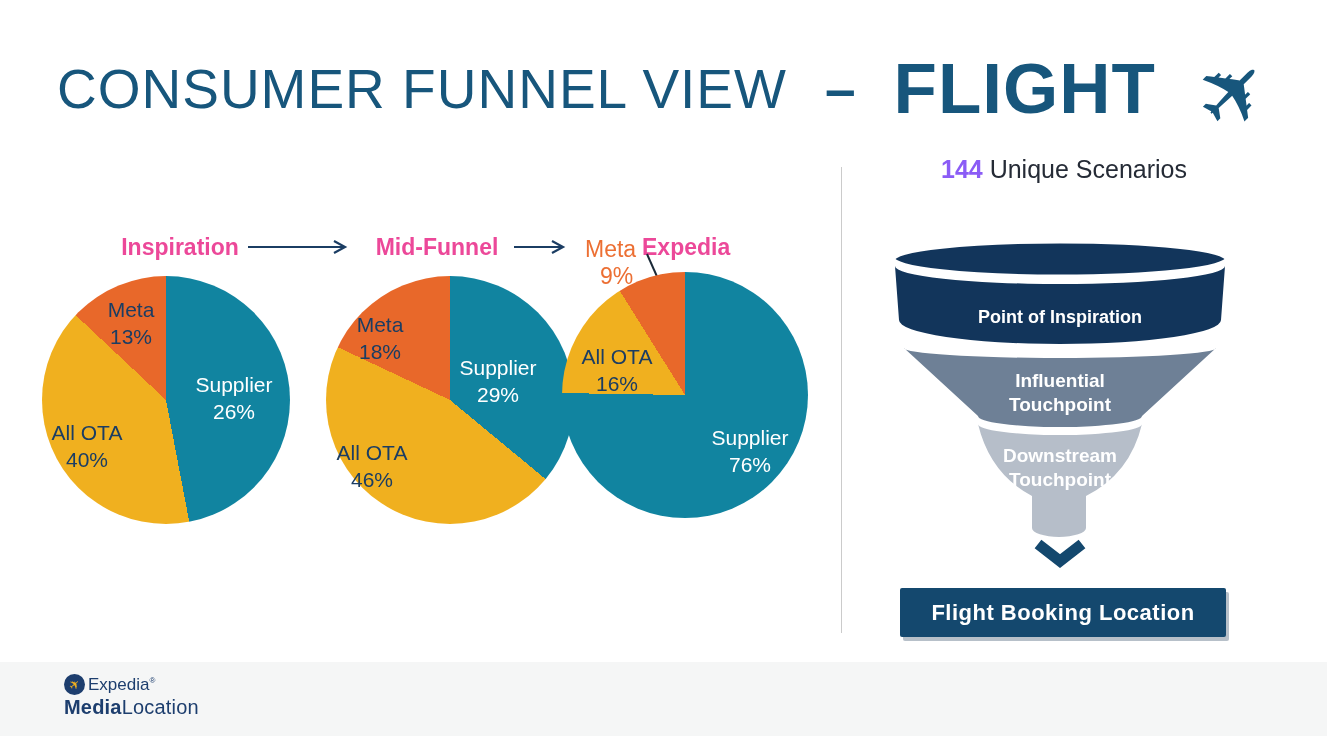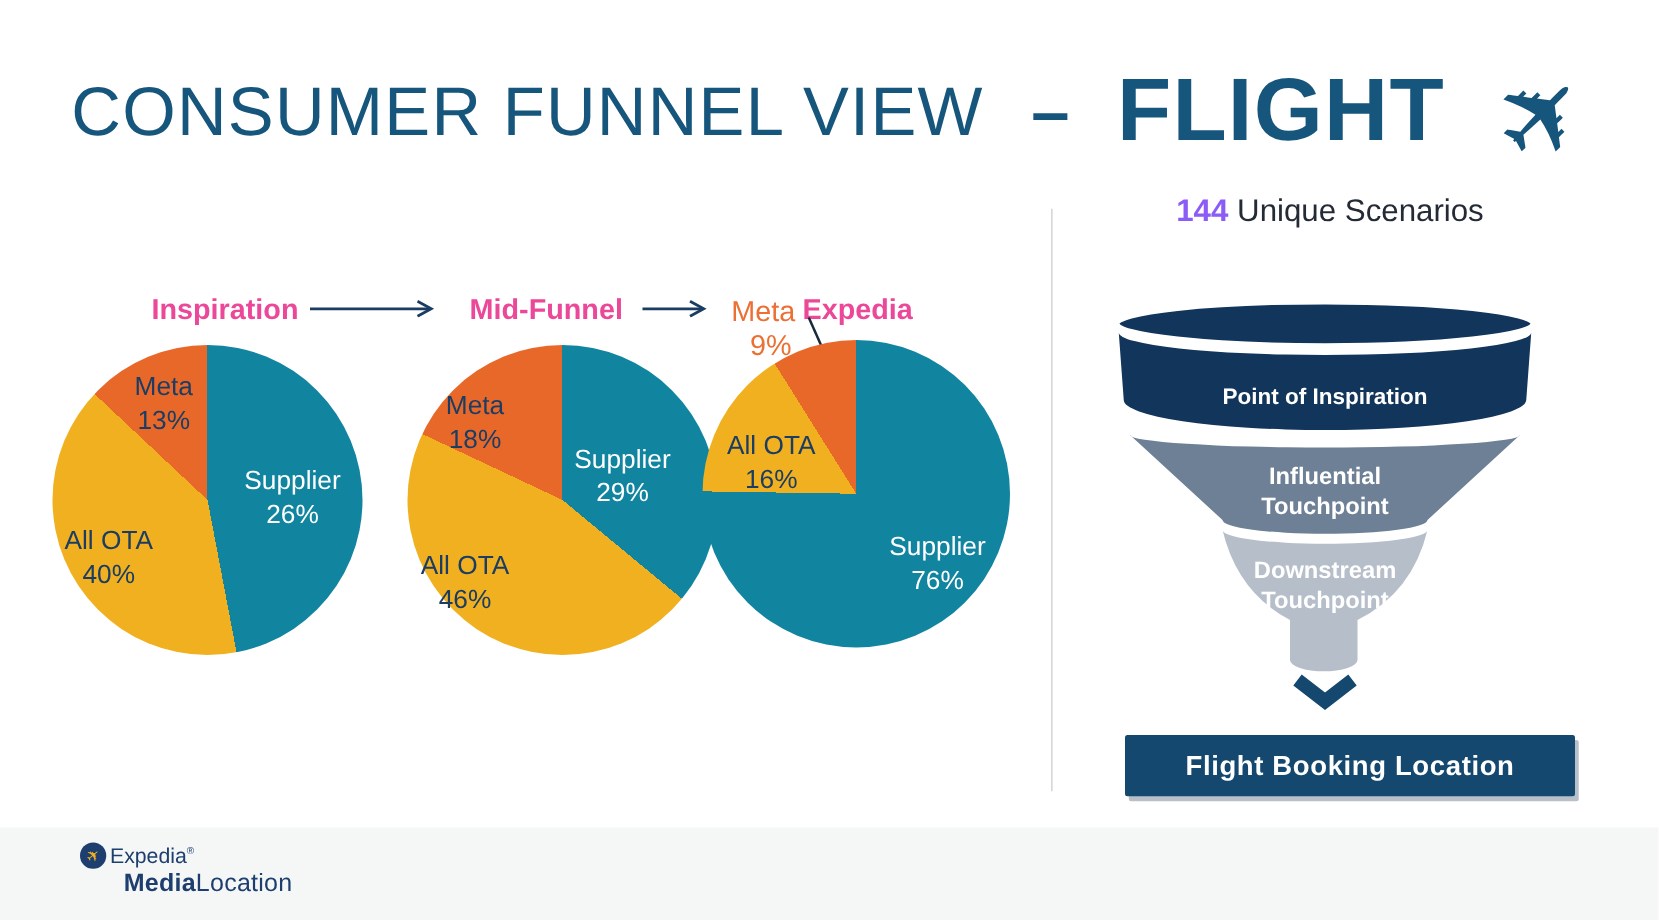--- a/index.html
+++ b/index.html
@@ -37,36 +37,36 @@
   #pie-1{left:326px;top:276px;width:248px;height:248px;}
   #pie-2{left:562px;top:272px;width:246px;height:246px;}
   .plabel{position:absolute;transform:translate(-50%,-50%);text-align:center;
           font-size:21px;line-height:27px;white-space:nowrap;}
   .lbl-navy{color:#1b3d63;}
   .lbl-white{color:#ffffff;}
 
   
   .funnel-svg{position:absolute;left:889px;top:240px;overflow:visible;}
   .funnel-text{font-family:"Liberation Sans",sans-serif;font-weight:700;fill:#ffffff;}
-  .booking-box{position:absolute;left:900px;top:588px;width:360px;height:49px;
+  .booking-box{position:absolute;left:900px;top:588px;width:326px;height:49px;
                background:#14486e;border-radius:2px;box-shadow:3px 4px 0 rgba(16,48,77,0.3);
                display:flex;align-items:center;justify-content:center;
                color:#ffffff;font-size:22px;font-weight:700;letter-spacing:0.5px;}
 
   
   .footer-band{position:absolute;left:0;top:662px;width:1327px;height:74px;background:#f5f6f6;}
   .logo{position:absolute;left:64px;top:674px;color:#1d3e6e;}
   .logo-row1{display:flex;align-items:center;gap:3px;}
   .logo-circle{width:21px;height:21px;border-radius:50%;background:#1d3e6e;
                display:flex;align-items:center;justify-content:center;}
   .logo-circle span{font-size:13px;color:#f0b01f;transform:rotate(-40deg);line-height:1;}
   .logo-expedia{font-size:17px;}
   .logo-reg{font-size:8px;vertical-align:super;}
   .logo-row2{font-size:20px;margin-top:1px;letter-spacing:0.2px;}
-  .logo-media{font-weight:700;margin-left:35px;}
+  .logo-media{font-weight:700;}
 </style>
 </head>
 <body>
 
 <div id="slide">
 
   <div class="title-row">
     <span class="t-reg">CONSUMER FUNNEL VIEW</span>
     <span class="t-dash">–</span>
     <span class="t-bold">FLIGHT</span>

